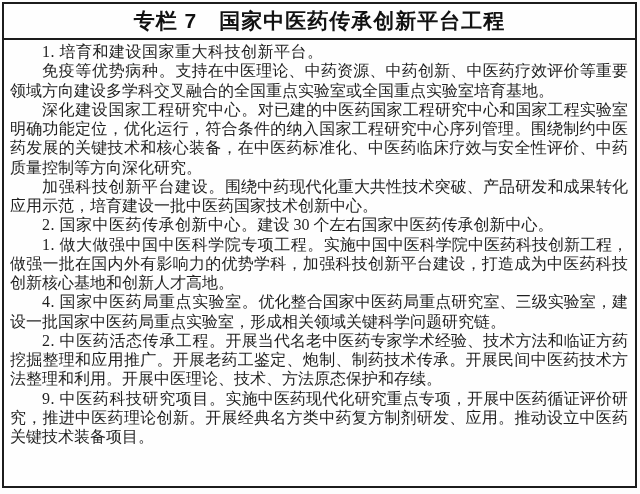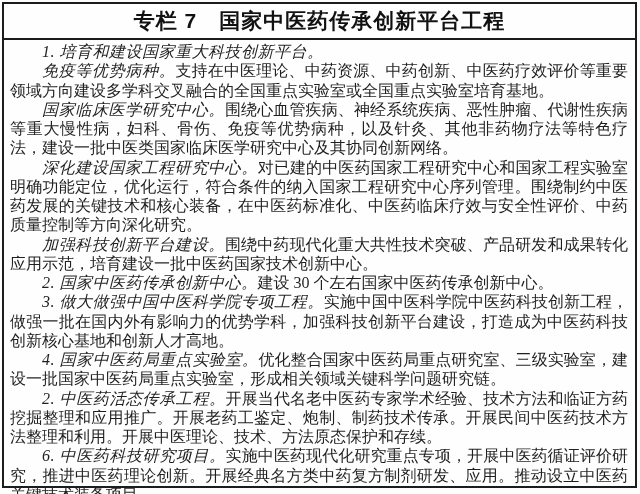--- a/index.html
+++ b/index.html
@@ -43,39 +43,37 @@
     padding: 2px 7px 0 6px;
     font-size: 16px;
     line-height: 19.25px;
     text-align: justify;
     text-justify: inter-ideograph;
   }
   .panel-body p {
     text-indent: 2em;
   }
   .lead {
-    font-style: italic;
     letter-spacing: 0.5px;
   }
   .ptext {
     font-style: normal;
   }
 </style>
 </head>
 <body>
 
 <div class="page">
   <div class="panel">
     <div class="panel-title">专栏 7　国家中医药传承创新平台工程</div>
     <div class="panel-body">
       <p><span class="lead">1. 培育和建设国家重大科技创新平台。</span><span class="ptext"></span></p>
       <p><span class="lead">免疫等优势病种。</span><span class="ptext">支持在中医理论、中药资源、中药创新、中医药疗效评价等重要领域方向建设多学科交叉融合的全国重点实验室或全国重点实验室培育基地。</span></p>
-      <p><span class="lead">国家临床医学研究中心。</span><span class="ptext">围绕心血管疾病、神经系统疾病、恶性肿瘤、代谢性疾病等重大慢性病，妇科、骨伤、免疫等优势病种，以及针灸、其他非药物疗法等特色疗法，建设一批中医类国家临床医学研究中心及其协同创新网络。</span></p>
       <p><span class="lead">深化建设国家工程研究中心。</span><span class="ptext">对已建的中医药国家工程研究中心和国家工程实验室明确功能定位，优化运行，符合条件的纳入国家工程研究中心序列管理。围绕制约中医药发展的关键技术和核心装备，在中医药标准化、中医药临床疗效与安全性评价、中药质量控制等方向深化研究。</span></p>
       <p><span class="lead">加强科技创新平台建设。</span><span class="ptext">围绕中药现代化重大共性技术突破、产品研发和成果转化应用示范，培育建设一批中医药国家技术创新中心。</span></p>
       <p><span class="lead">2. 国家中医药传承创新中心。</span><span class="ptext">建设 30 个左右国家中医药传承创新中心。</span></p>
-      <p><span class="lead">3. 做大做强中国中医科学院专项工程。</span><span class="ptext">实施中国中医科学院中医药科技创新工程，做强一批在国内外有影响力的优势学科，加强科技创新平台建设，打造成为中医药科技创新核心基地和创新人才高地。</span></p>
+      <p><span class="lead">1. 做大做强中国中医科学院专项工程。</span><span class="ptext">实施中国中医科学院中医药科技创新工程，做强一批在国内外有影响力的优势学科，加强科技创新平台建设，打造成为中医药科技创新核心基地和创新人才高地。</span></p>
       <p><span class="lead">4. 国家中医药局重点实验室。</span><span class="ptext">优化整合国家中医药局重点研究室、三级实验室，建设一批国家中医药局重点实验室，形成相关领域关键科学问题研究链。</span></p>
       <p><span class="lead">2. 中医药活态传承工程。</span><span class="ptext">开展当代名老中医药专家学术经验、技术方法和临证方药挖掘整理和应用推广。开展老药工鉴定、炮制、制药技术传承。开展民间中医药技术方法整理和利用。开展中医理论、技术、方法原态保护和存续。</span></p>
-      <p><span class="lead">6. 中医药科技研究项目。</span><span class="ptext">实施中医药现代化研究重点专项，开展中医药循证评价研究，推进中医药理论创新。开展经典名方类中药复方制剂研发、应用。推动设立中医药关键技术装备项目。</span></p>
+      <p><span class="lead">9. 中医药科技研究项目。</span><span class="ptext">实施中医药现代化研究重点专项，开展中医药循证评价研究，推进中医药理论创新。开展经典名方类中药复方制剂研发、应用。推动设立中医药关键技术装备项目。</span></p>
     </div>
   </div>
 </div>
 
 </body></html>

